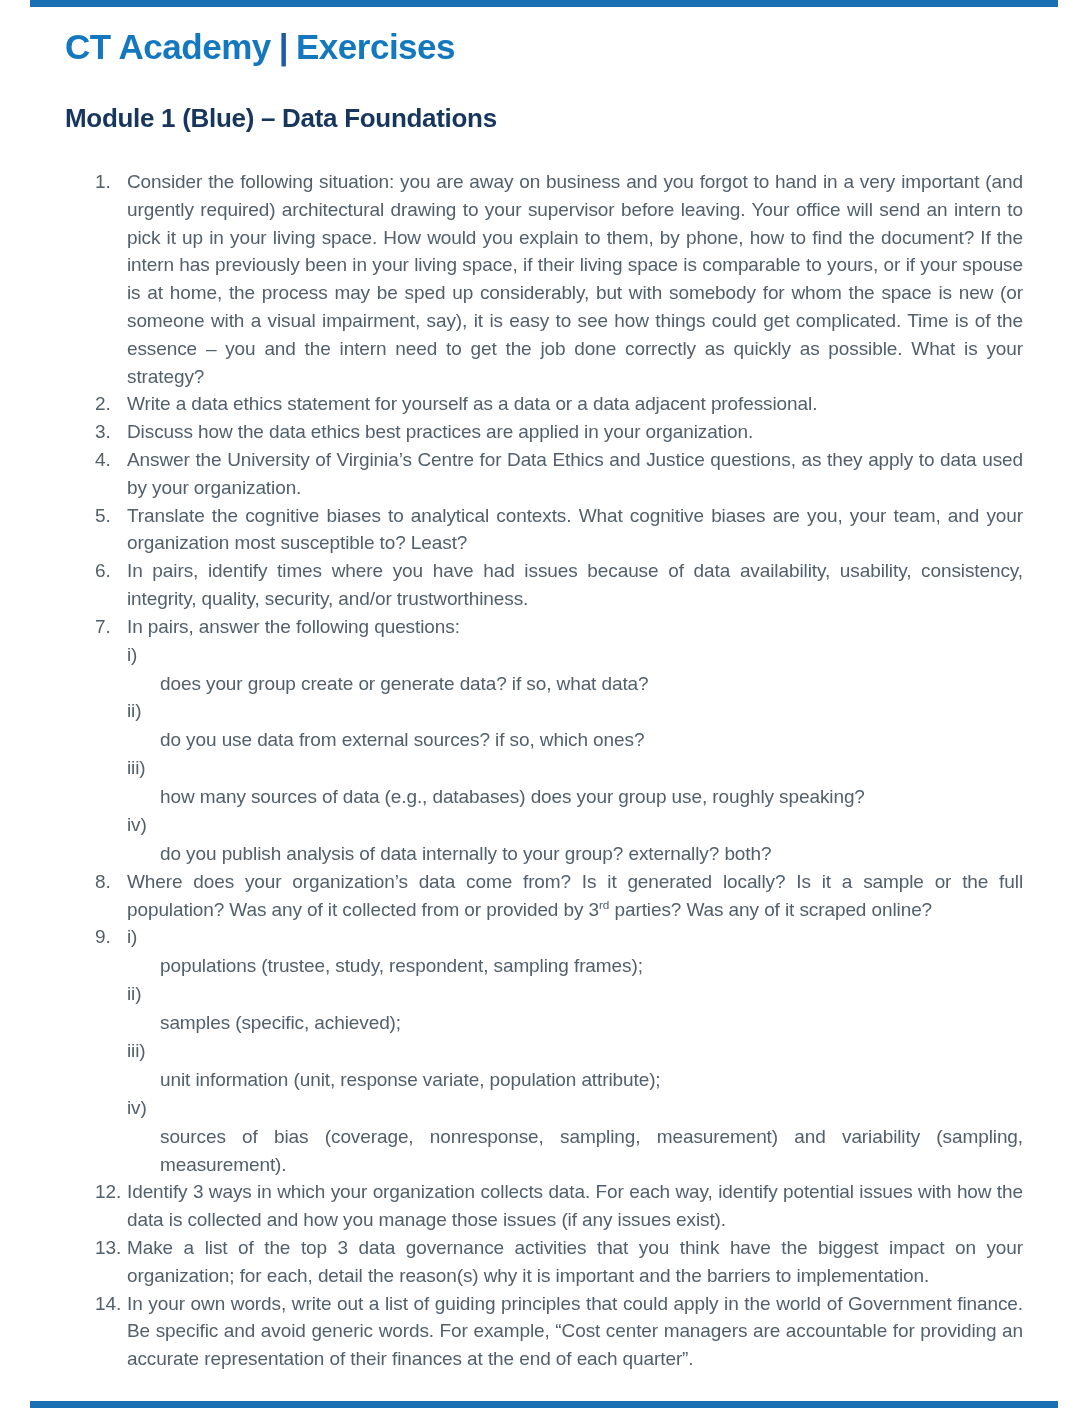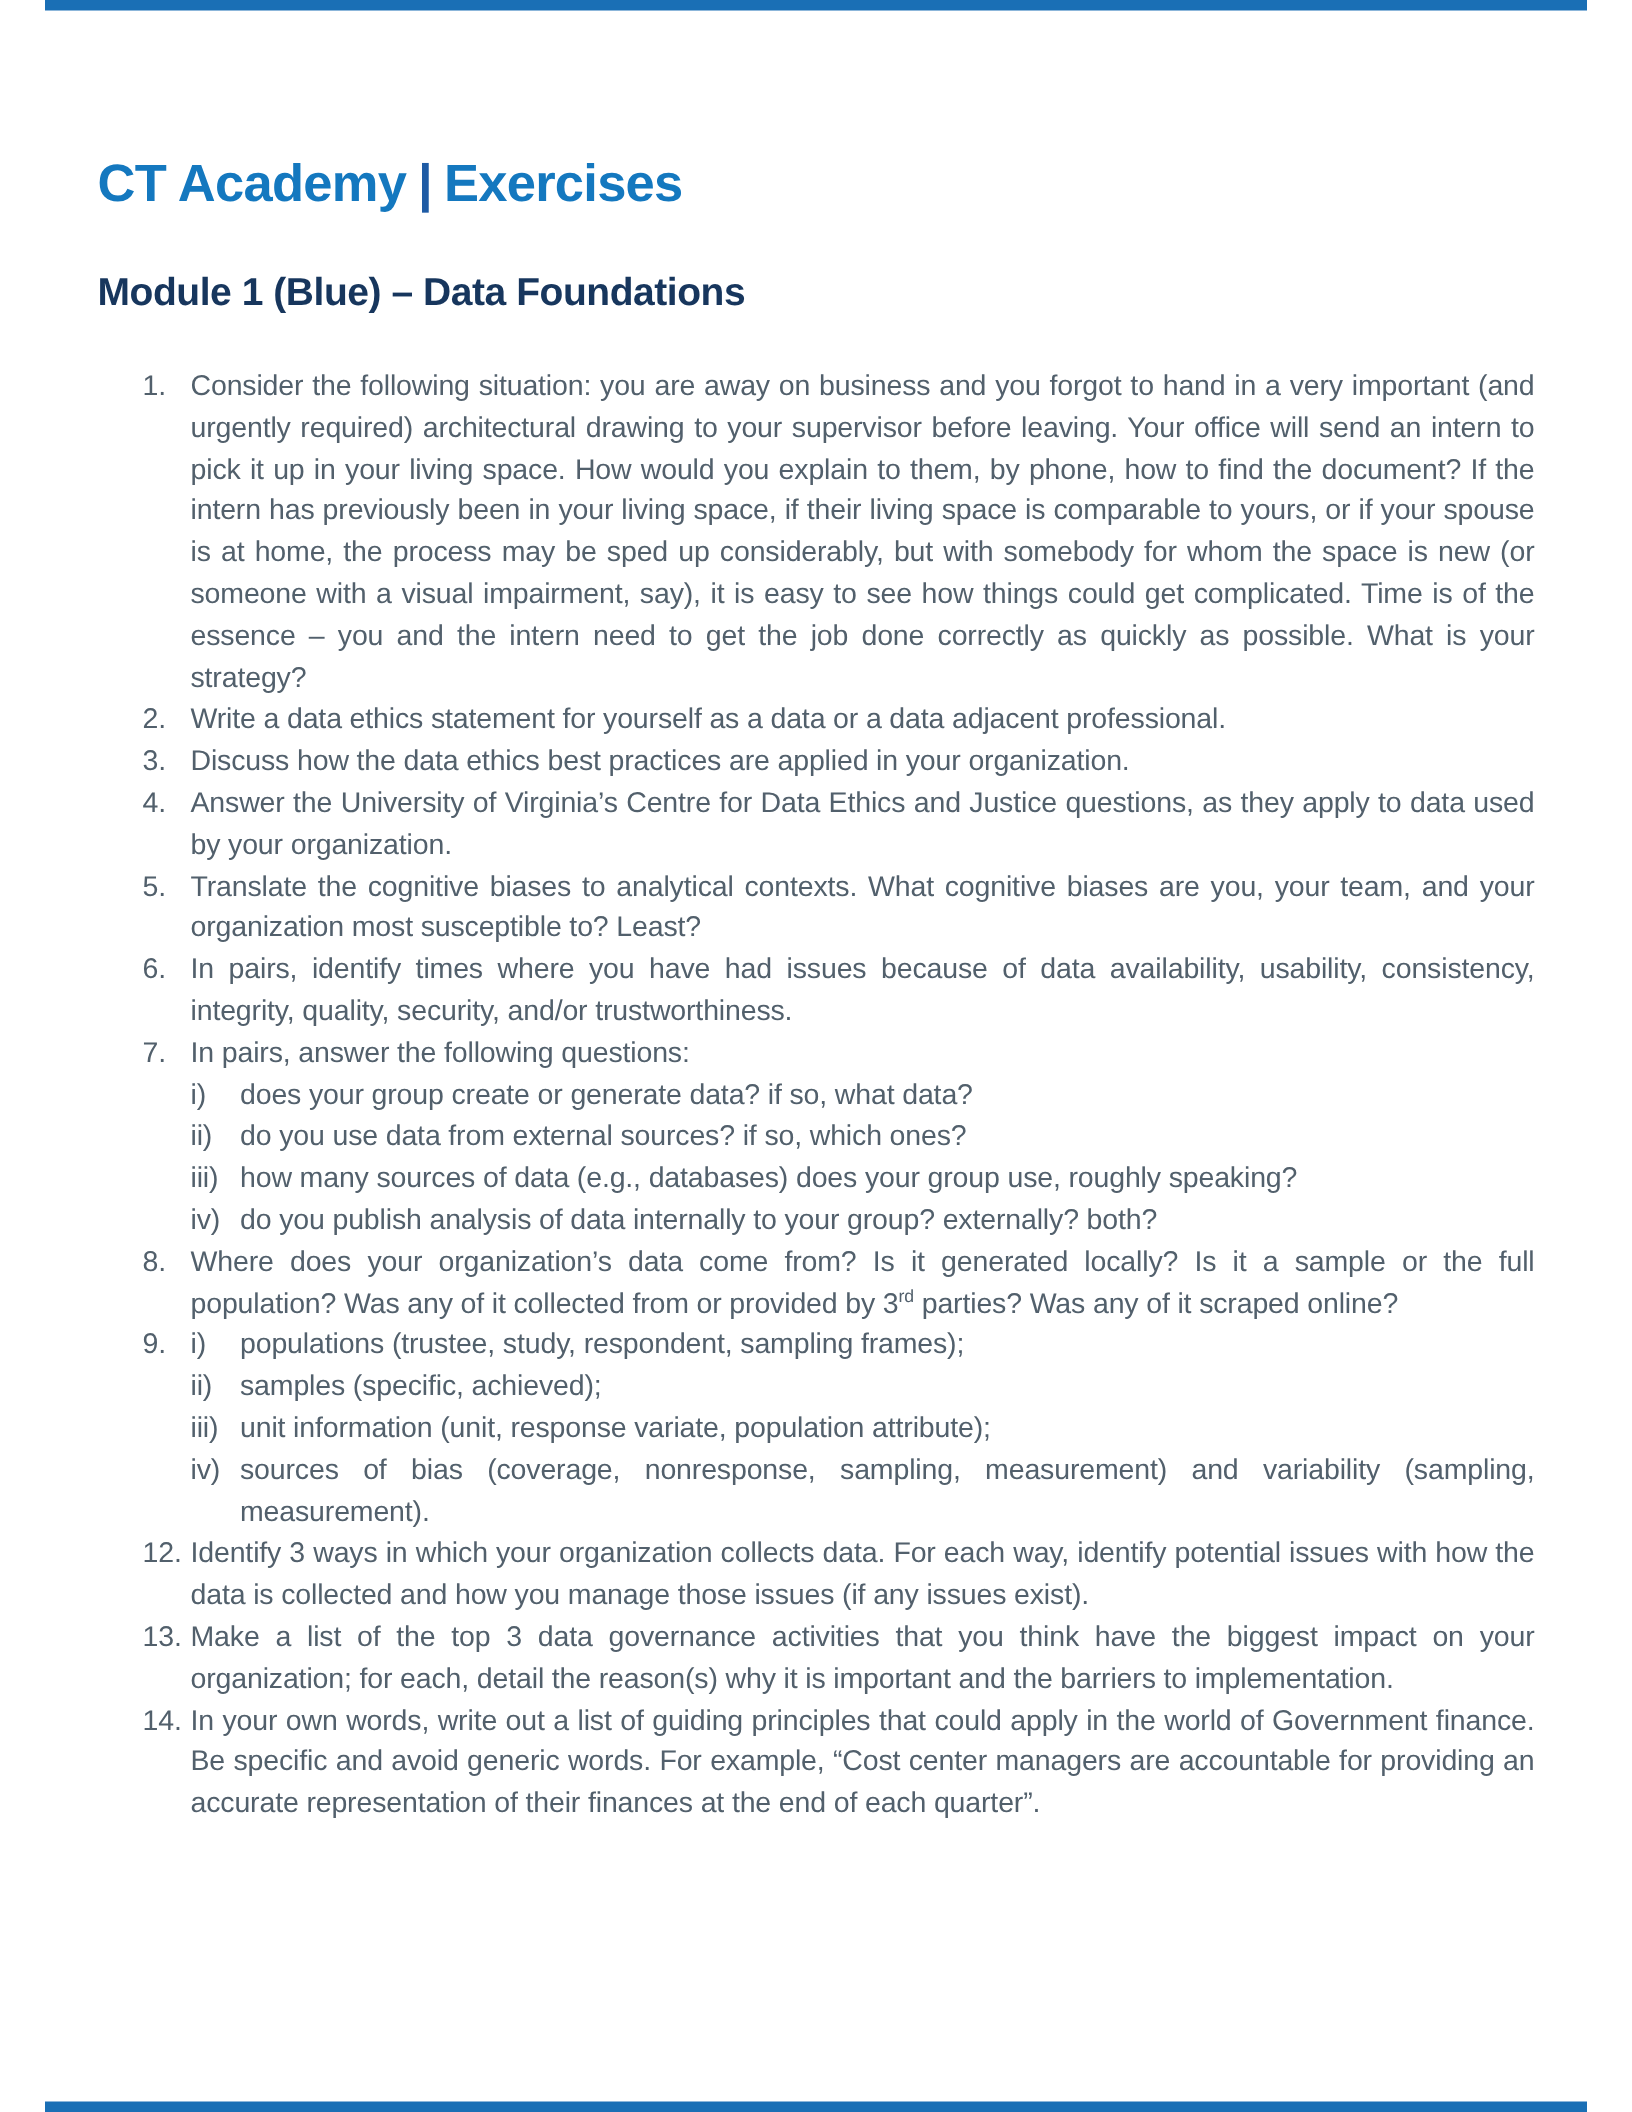--- a/index.html
+++ b/index.html
@@ -15,21 +15,21 @@
     width: 1088px;
     height: 1408px;
     font-family: "Liberation Sans", "DejaVu Sans", sans-serif;
     overflow: hidden;
   }
   .page {
     position: relative;
     width: 1088px;
     height: 1408px;
     background: #ffffff;
-    padding: 104px 65px 0 65px;
+    padding: 28px 65px 0 65px;
   }
   .accent-bar {
     position: absolute;
     left: 30px;
     right: 30px;
     height: 7px;
     background: var(--accent);
   }
   .accent-bar.top { top: 0; }
   .accent-bar.bottom { bottom: 0; }
@@ -60,21 +60,21 @@
     font-size: 19px;
     line-height: 27.8px;
     letter-spacing: -0.1px;
   }
   .item { display: flex; align-items: flex-start; }
   .item > .num { flex: 0 0 32px; }
   .item > .content { flex: 1 1 auto; min-width: 0; }
   .para { text-align: justify; }
   .subrow { display: flex; align-items: flex-start; }
   .subrow > .marker { flex: 0 0 33px; }
-  .subrow > .subtxt { flex: 1 1 auto; text-align: justify; }
+  .subrow > .subtxt { flex: 1 1 auto; text-align: justify; margin-top: 29px; }
   sup { font-size: 0.62em; vertical-align: super; line-height: 0; }
 </style>
 </head>
 <body>
 
 <div class="page">
   <div class="accent-bar top"></div>
 
   <h1 class="doc-title"><span>CT Academy</span><span class="sep">|</span><span>Exercises</span></h1>
 

